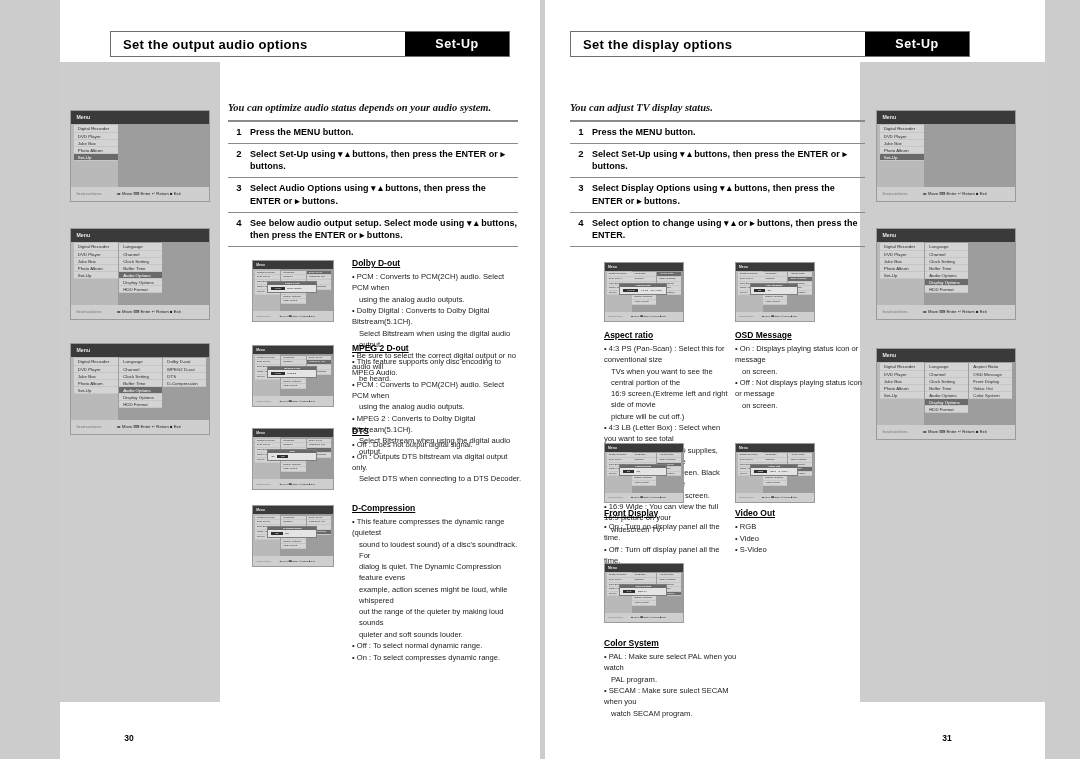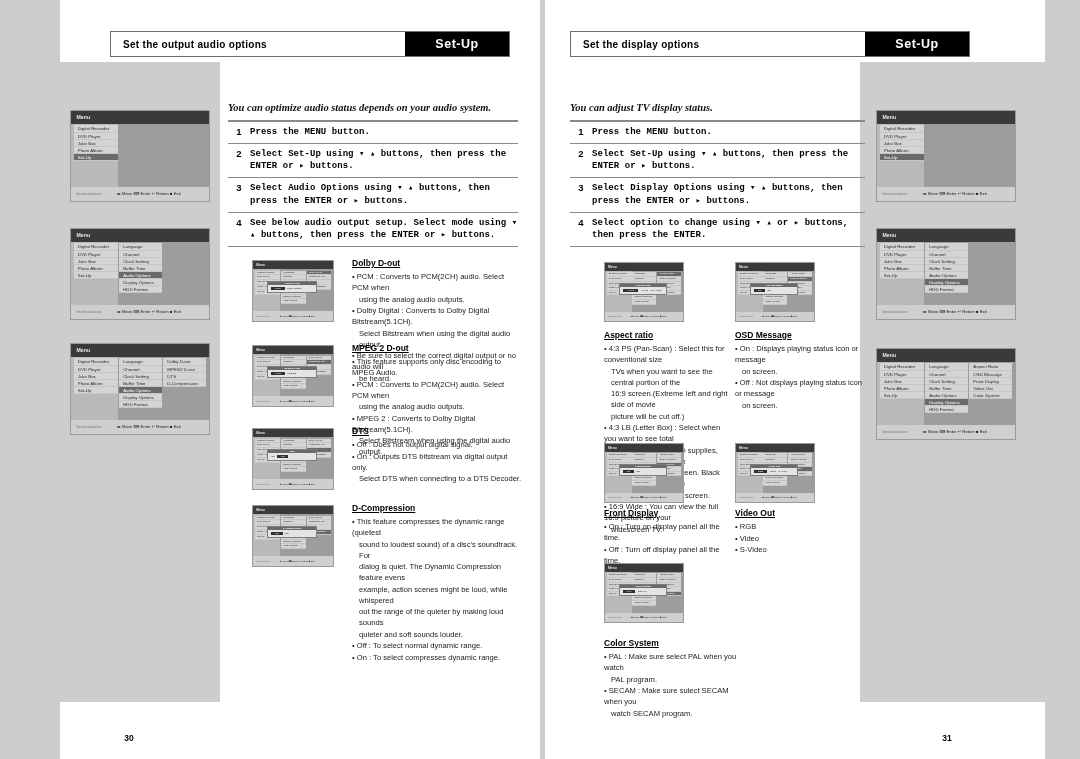--- a/index.html
+++ b/index.html
@@ -28,21 +28,21 @@
   
   .hdr {
     position: absolute; height: 26px;
     border: 1.5px solid #6e6e6e;
     display: flex; align-items: stretch;
     background: #ffffff;
   }
   .hdr-title {
     flex: 1; display: flex; align-items: center;
     padding-left: 12px;
-    font-size: 10px; font-weight: bold; color: #000;
+    font-size: 13px; font-weight: bold; color: #000;
     letter-spacing: .3px;
   }
   .hdr-tag {
     width: 104px; background: #000; color: #fff;
     display: flex; align-items: center; justify-content: center;
     font-size: 12.5px; font-weight: bold; letter-spacing: .5px;
   }
 
   
   .intro {
@@ -60,21 +60,21 @@
     padding: 4px 0 5px 0;
   }
   .step:first-child { border-top: 2px solid #8a8a8a; }
   .step:last-child { border-bottom: 1.4px solid #8a8a8a; }
   .step-n {
     width: 22px; flex: none; text-align: center;
     font-size: 9.5px; font-weight: bold; color: #000;
   }
   .step-t {
     flex: 1; font-size: 9px; font-weight: bold; color: #000;
-    line-height: 1.35; letter-spacing: .05px; font-family: Liberation Mono, monospace;
+    line-height: 1.35; letter-spacing: .05px;
   }
 
   
   .tv {
     position: relative; background: #b9b9b9;
     border: 1px solid #9a9a9a; overflow: hidden;
   }
   .tv-topbar { position: absolute; left:0; top:0; right:0; height: 14%;
                background: #3a3a3a; }
   .tv-menuword { position: absolute; left: 4%; top: 3%;

